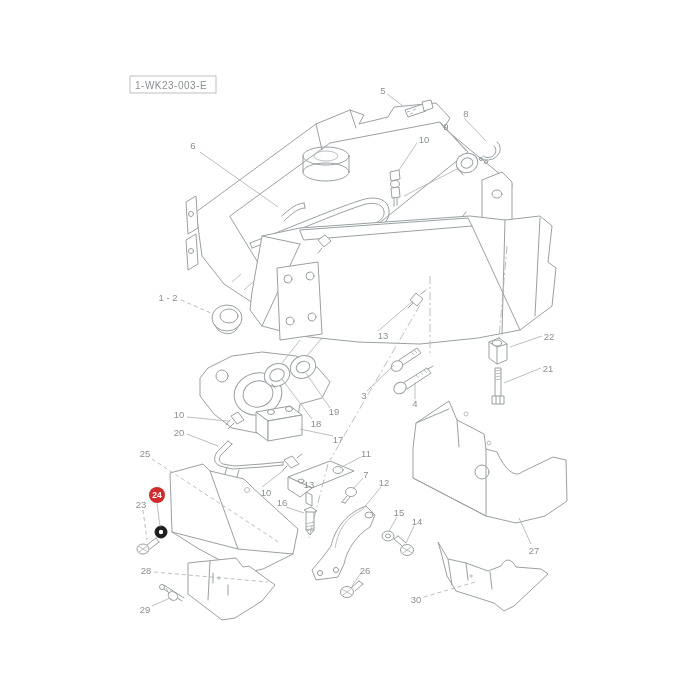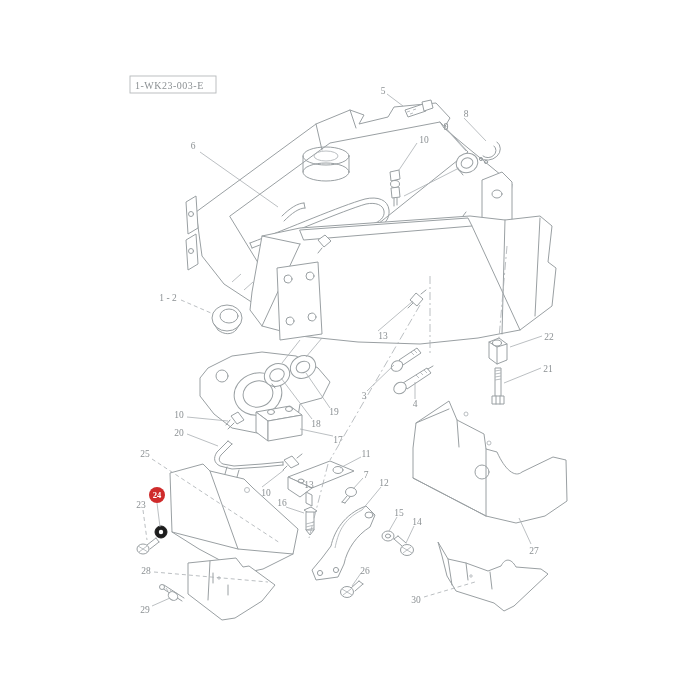--- a/index.html
+++ b/index.html
@@ -1,17 +1,17 @@
 <!DOCTYPE html>
 <html style="--line: #9aa0a3; --line2: #aaafb2; --label: #8b9093; --hltext: #ffffff;"><head>
 <meta charset="utf-8">
 <style>
   html,body{margin:0;padding:0;background:#ffffff;}
   .stage{position:relative;width:700px;height:700px;background:#ffffff;overflow:hidden;
-         font-family:Liberation Serif, serif;}
+         font-family:Liberation Sans, sans-serif;}
   svg{display:block;}
   .bd{fill:#ffffff;stroke:var(--line,#9aa0a3);stroke-width:1;stroke-linejoin:round;}
   .ln{fill:none;stroke:var(--line,#9aa0a3);stroke-width:1;stroke-linejoin:round;stroke-linecap:round;}
   .lt{fill:none;stroke:var(--line2,#b9bdbf);stroke-width:0.8;}
   .ld{fill:none;stroke:var(--line2,#aaafb2);stroke-width:0.8;}
   .lds{fill:none;stroke:var(--line2,#aaafb2);stroke-width:0.8;stroke-dasharray:4 3;}
   .cl{fill:none;stroke:var(--line2,#b2b6b9);stroke-width:0.8;stroke-dasharray:8 3 2 3;}
   .dk{fill:#1d1d1d;stroke:#1d1d1d;}
   text.callout{fill:var(--label,#8b9093);font-size:9.5px;}
   text.callout-hl{fill:var(--hltext,#ffffff);font-size:8.5px;font-weight:bold;}

